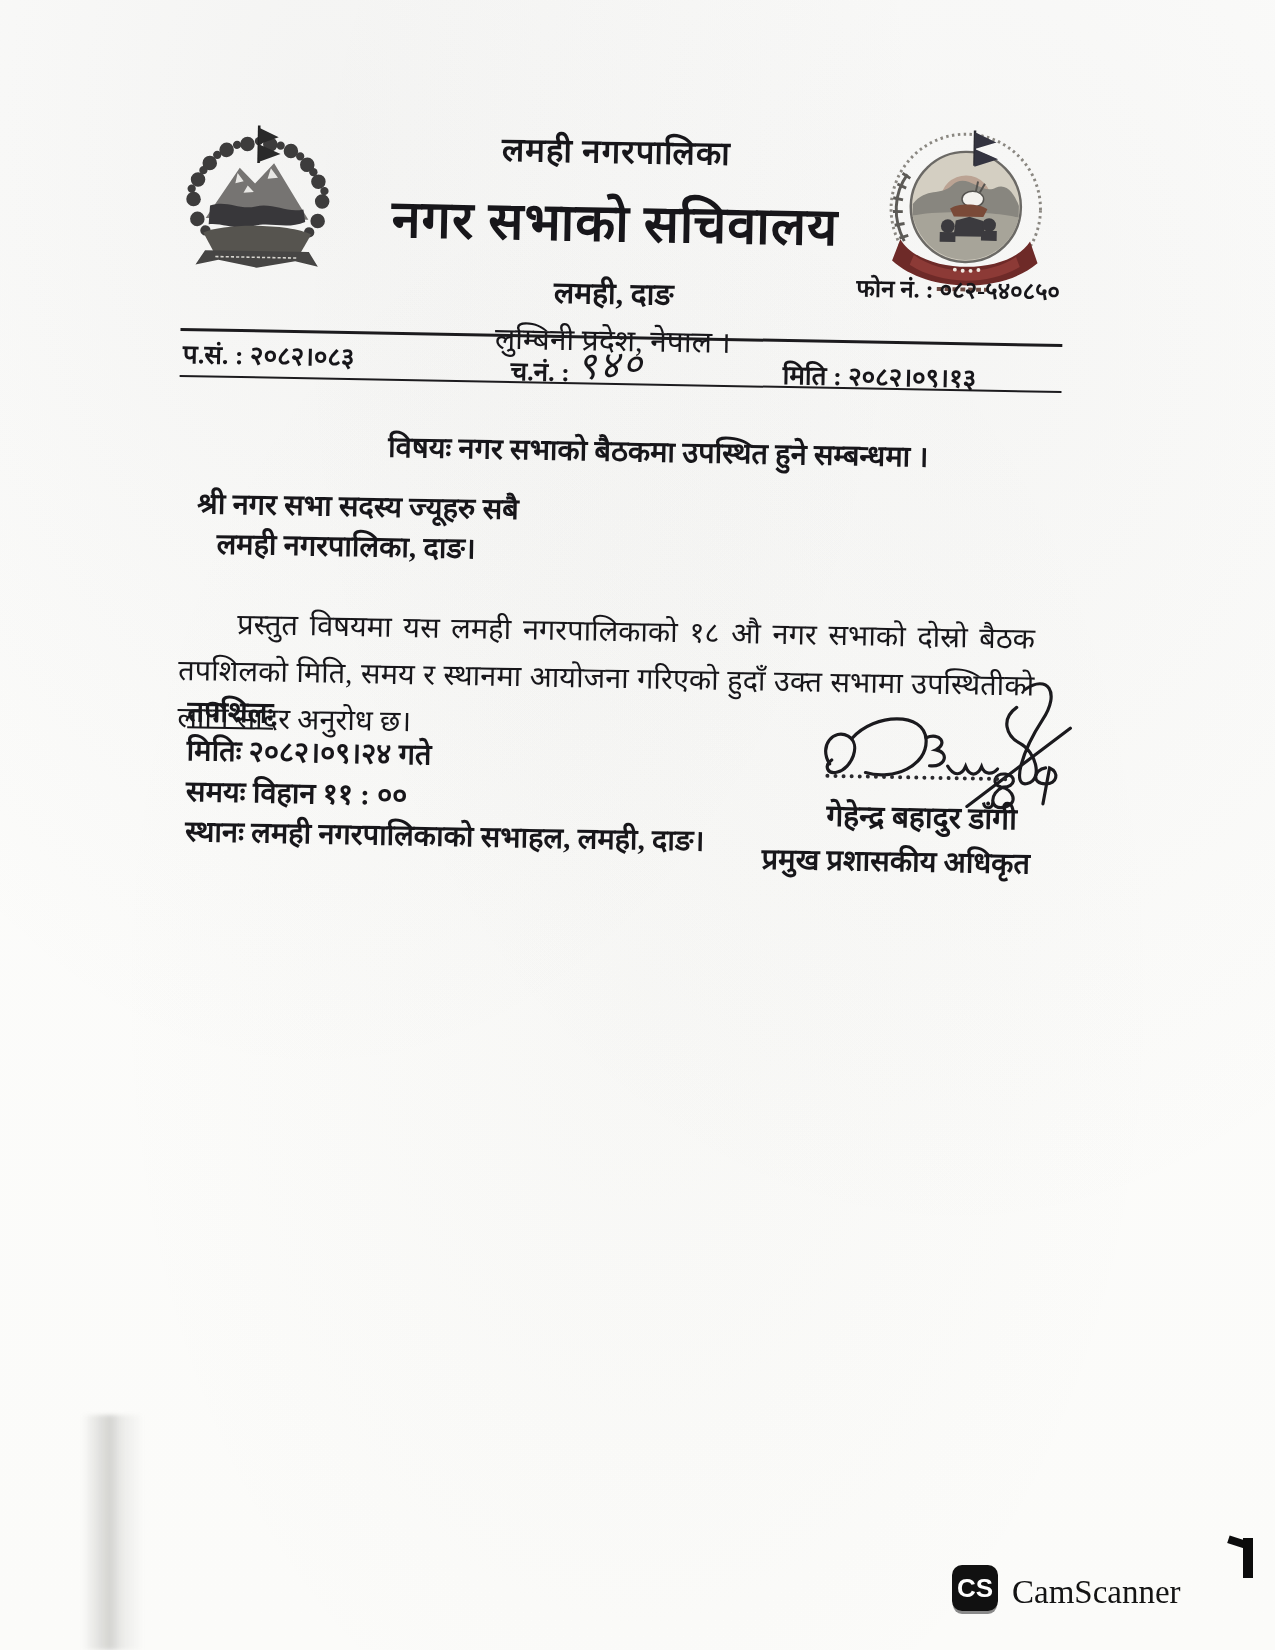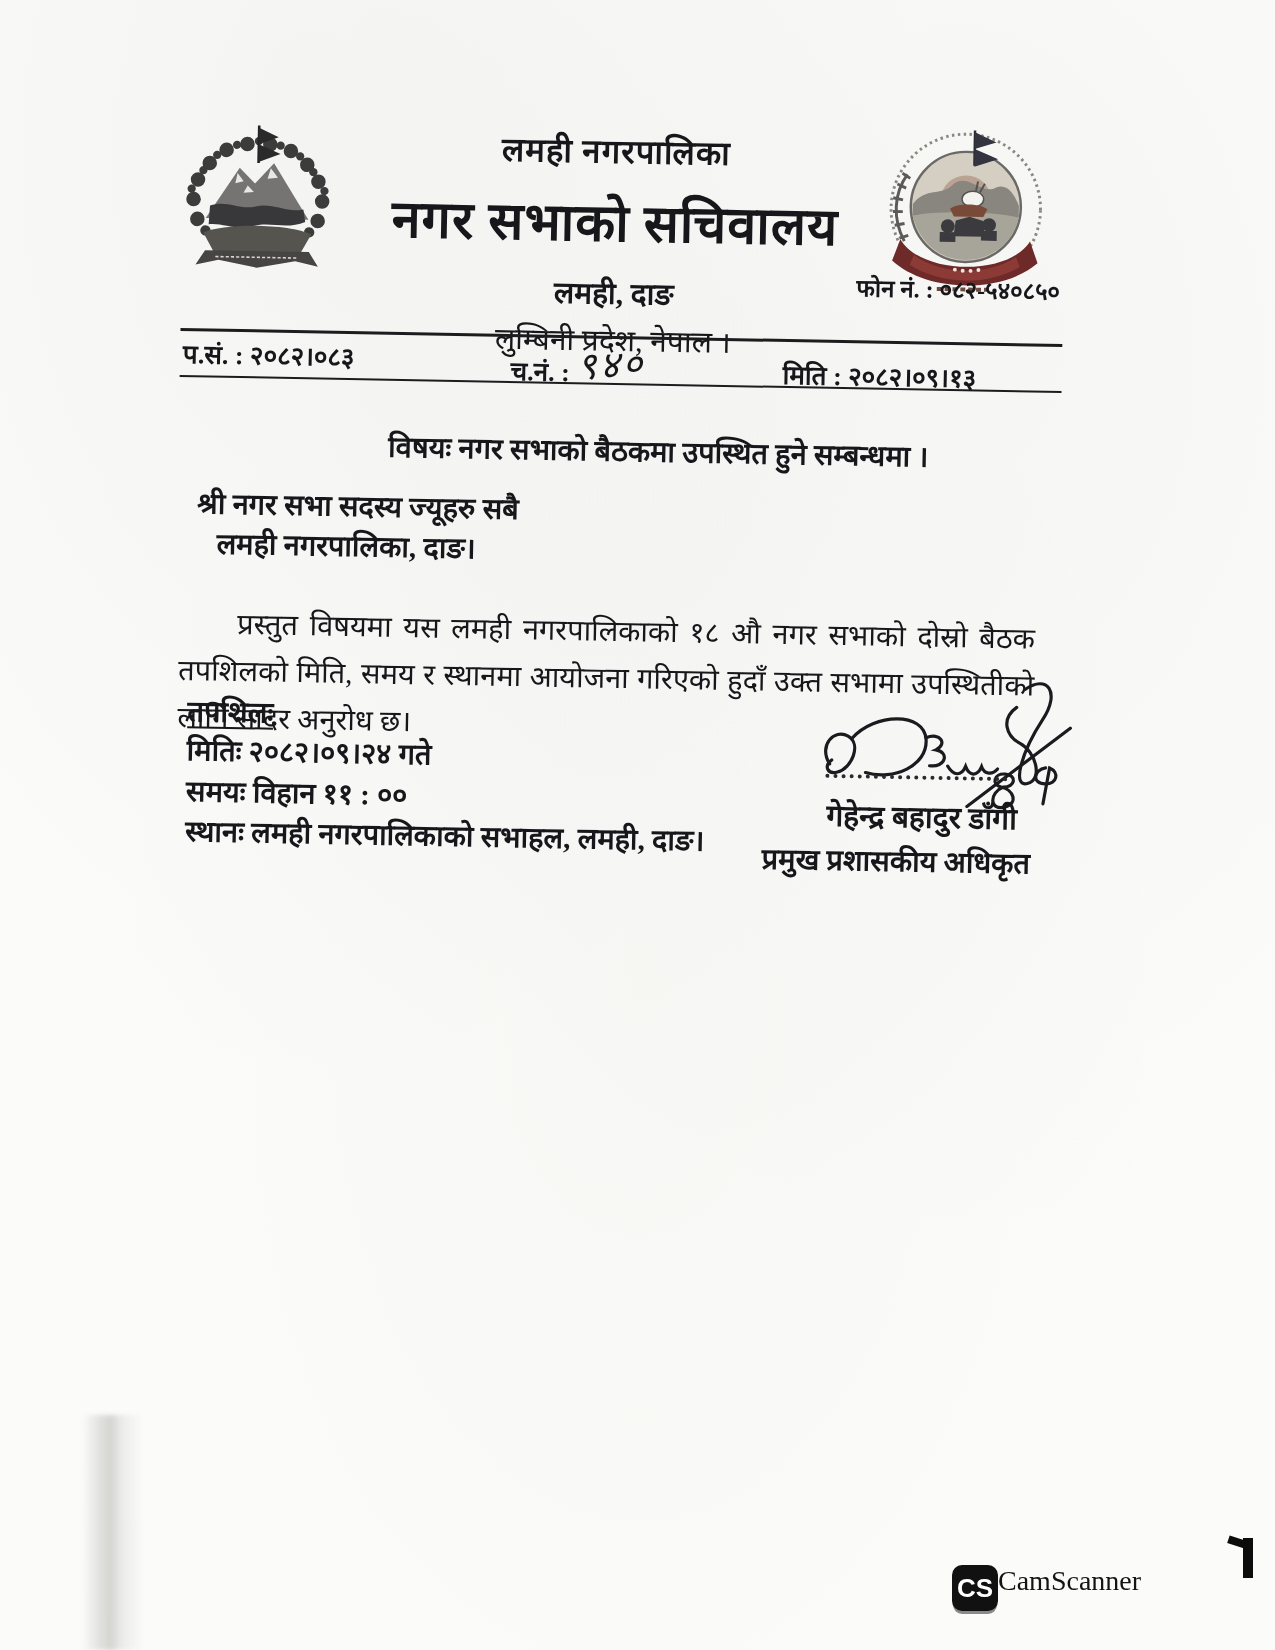--- a/index.html
+++ b/index.html
@@ -75,29 +75,29 @@
   .det-time{position:absolute;left:194px;top:778px;font-size:29px;font-weight:bold;white-space:nowrap;}
   .det-venue{position:absolute;left:194px;top:818px;font-size:29px;font-weight:bold;white-space:nowrap;}
   
   .sig-art{position:absolute;left:815px;top:668px;width:280px;height:150px;}
   .sig-dots{position:absolute;left:833px;top:770px;width:182px;border-bottom:4px dotted #2a292d;}
   .sig-name{position:absolute;left:770px;top:790px;width:320px;text-align:center;font-size:30px;font-weight:bold;white-space:nowrap;}
   .sig-title{position:absolute;left:745px;top:835px;width:320px;text-align:center;font-size:29px;font-weight:bold;white-space:nowrap;}
   
   .corner-mark{position:absolute;left:1243px;top:1538px;width:10px;height:40px;background:#0c0c0c;}
   .corner-mark2{position:absolute;left:1228px;top:1538px;width:18px;height:8px;background:#0c0c0c;transform:rotate(18deg);}
-  .cam{position:absolute;left:952px;top:1565px;display:flex;align-items:flex-start;}
+  .cam{position:absolute;left:952px;top:1565px;display:flex;align-items:flex-end;gap:14px;}
   .cs-badge{
     width:46px;height:46px;background:#111;border-radius:10px;
     display:flex;align-items:center;justify-content:center;
     font-family:"Liberation Sans","DejaVu Sans",sans-serif;
     font-weight:bold;font-size:26px;color:#fff;
     box-shadow:0 4px 0 -1px #8a8a8a;
   }
-  .cam-label{font-size:28px;color:#141414;font-family:"Liberation Serif",serif;}
+  .cam-label{font-size:33px;color:#141414;font-family:"Liberation Serif",serif;}
 </style>
 </head>
 <body>
 
 <div class="page">
   <div class="scan-streak"></div>
 
   <div class="letter">
 
     <svg class="emblem-left" viewBox="0 0 160 160">

